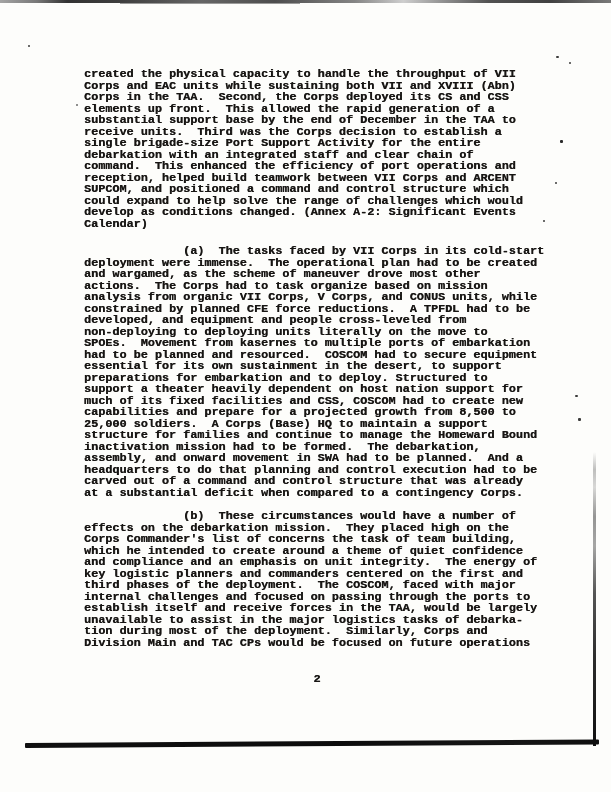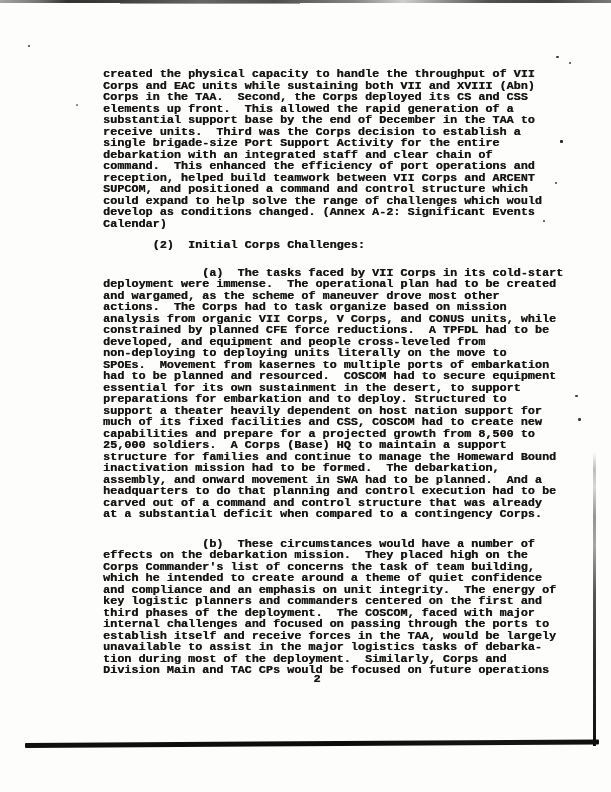--- a/index.html
+++ b/index.html
@@ -10,37 +10,37 @@
   .page {
     position: relative;
     width: 611px;
     height: 792px;
     background: #fdfdfb;
     overflow: hidden;
     font-family: "Liberation Mono", "DejaVu Sans Mono", monospace;
   }
   .text-column {
     position: absolute;
-    left: 103px;
+    left: 84px;
     top: 69px;
     width: 480px;
     font-size: 11.8px;
     line-height: 11.5px;
     font-weight: bold;
     color: #171513;
     letter-spacing: 0px;
     text-shadow: 0.35px 0 0 rgba(23,21,19,0.85);
   }
   .para {
     white-space: pre;
     margin: 0;
   }
   .p-1 { margin-top: 10px; }
   .p-2 { margin-top: 16px; }
-  .p-3 { margin-top: 18px; }
+  .p-3 { margin-top: 12px; }
   .page-number {
     position: absolute;
     left: 90px;
     top: 672px;
     width: 454px;
     text-align: center;
     font-size: 11.8px;
     font-weight: bold;
     color: #171513;
     text-shadow: 0.35px 0 0 rgba(23,21,19,0.85);
@@ -118,21 +118,20 @@
 substantial support base by the end of December in the TAA to
 receive units.  Third was the Corps decision to establish a
 single brigade-size Port Support Activity for the entire
 debarkation with an integrated staff and clear chain of
 command.  This enhanced the efficiency of port operations and
 reception, helped build teamwork between VII Corps and ARCENT
 SUPCOM, and positioned a command and control structure which
 could expand to help solve the range of challenges which would
 develop as conditions changed. (Annex A-2: Significant Events
 Calendar)</div>
-      <div class="para p-1">       (2)  Initial Corps Challenges:</div>
       <div class="para p-2">              (a)  The tasks faced by VII Corps in its cold-start
 deployment were immense.  The operational plan had to be created
 and wargamed, as the scheme of maneuver drove most other
 actions.  The Corps had to task organize based on mission
 analysis from organic VII Corps, V Corps, and CONUS units, while
 constrained by planned CFE force reductions.  A TPFDL had to be
 developed, and equipment and people cross-leveled from
 non-deploying to deploying units literally on the move to
 SPOEs.  Movement from kasernes to multiple ports of embarkation
 had to be planned and resourced.  COSCOM had to secure equipment

